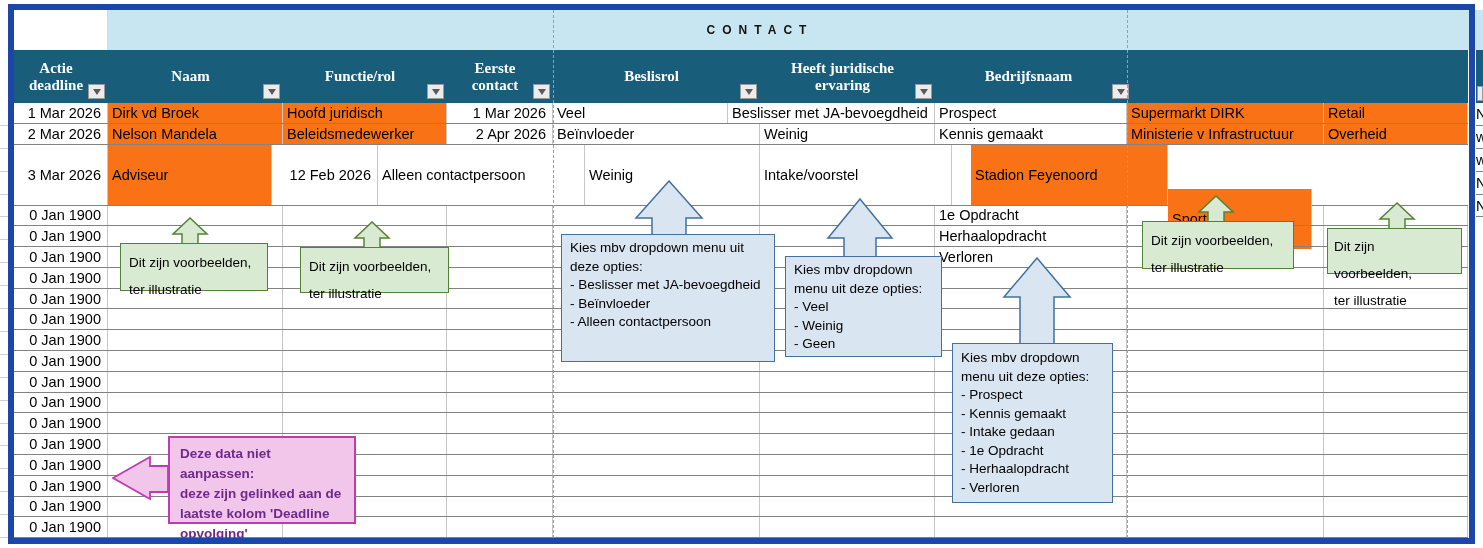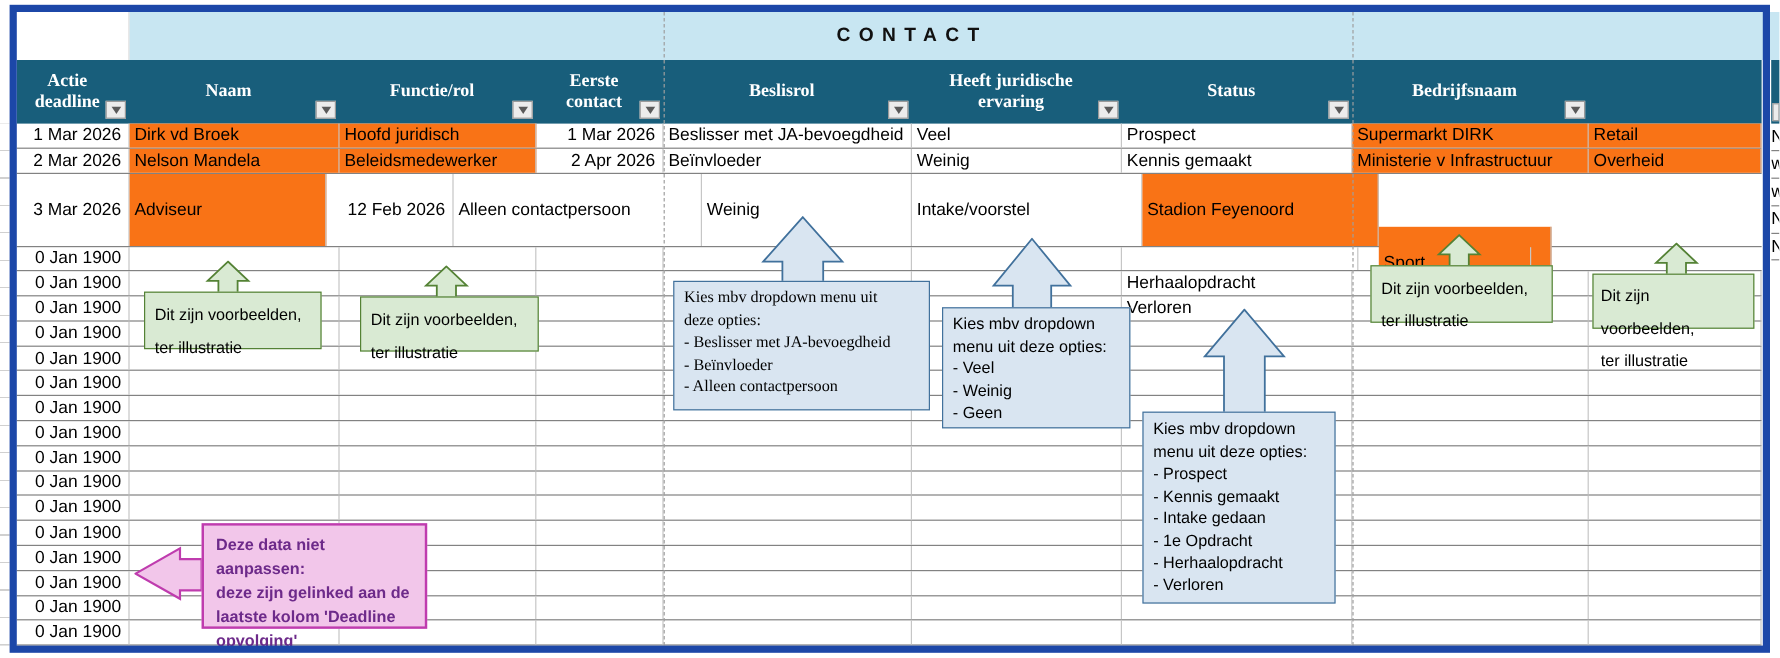--- a/index.html
+++ b/index.html
@@ -3,21 +3,21 @@
 <meta charset="utf-8">
 <style>
   * { margin:0; padding:0; box-sizing:border-box; }
   body { background:#fff; font-family:"Liberation Sans", sans-serif; }
   #app { position:relative; width:1483px; height:548px; background:#fff; overflow:hidden; }
 
   
   .corner-cell { position:absolute; left:14px; top:10px; width:94px; height:40px; background:#ffffff; border-right:1px solid #d9d9d9; }
   .contact-band { position:absolute; left:108px; top:10px; width:1375px; height:40px; background:#c8e6f2; }
   .contact-title { position:absolute; left:560px; top:10px; width:400px; height:40px; line-height:40px;
-                   text-align:center; font-weight:bold; font-size:16px; letter-spacing:7px; color:#111; }
+                   text-align:center; font-weight:bold; font-size:12px; letter-spacing:7px; color:#111; }
 
   
   #header-row { position:absolute; left:14px; top:50px; width:1454px; height:53px; display:flex; background:#185e7b; }
   .hcell { position:relative; color:#fff; font-family:"Liberation Serif", serif; font-weight:bold; font-size:15px;
            display:flex; align-items:center; justify-content:center; text-align:center; line-height:17px; padding:2px 14px 2px 4px; }
   .filter-btn { position:absolute; right:3px; bottom:4px; width:17px; height:15px; background:#ececec;
                 border:1px solid #9a9a9a; display:flex; align-items:center; justify-content:center; }
   .filter-btn .tri { width:0; height:0; border-left:4px solid transparent; border-right:4px solid transparent; border-top:6px solid #5a5a5a; }
   .clipped-header { position:absolute; left:1476px; top:50px; width:7px; height:53px; background:#185e7b; }
   .clipped-filter { position:absolute; left:1477px; top:86px; width:6px; height:15px; background:#ececec; border:1px solid #9a9a9a; }
@@ -92,44 +92,38 @@
         <span class="filter-btn">
           <span class="tri"></span>
         </span>
       </div>
       <div class="hcell" style="width: 175px;">
         <span>Heeft juridische ervaring</span>
         <span class="filter-btn">
           <span class="tri"></span>
         </span>
       </div>
-      <div class="hcell" style="width: 192px;">
-        <span>Status</span>
-        <span class="filter-btn">
-          <span class="tri"></span>
-        </span>
-      </div>
       <div class="hcell" style="width: 197px;">
         <span>Bedrijfsnaam</span>
         <span class="filter-btn">
           <span class="tri"></span>
         </span>
       </div>
     </div>
   <div class="clipped-header"></div>
   <div class="clipped-filter"></div>
 
   <div id="rows">
       <div class="row">
         <div class="cell r-align" style="width: 94px;">1 Mar 2026</div>
         <div class="cell green" style="width: 175px;">Dirk vd Broek</div>
         <div class="cell green" style="width: 164px;">Hoofd juridisch</div>
         <div class="cell r-align" style="width: 106px;">1 Mar 2026</div>
+        <div class="cell" style="width: 175px;">Veel</div>
         <div class="cell" style="width: 207px;">Beslisser met JA-bevoegdheid</div>
-        <div class="cell" style="width: 175px;">Veel</div>
         <div class="cell" style="width: 192px;">Prospect</div>
         <div class="cell green" style="width: 197px;">Supermarkt DIRK</div>
         <div class="cell green" style="width: 144px;">Retail</div>
       </div>
       <div class="row">
         <div class="cell r-align" style="width: 94px;">2 Mar 2026</div>
         <div class="cell green" style="width: 175px;">Nelson Mandela</div>
         <div class="cell green" style="width: 164px;">Beleidsmedewerker</div>
         <div class="cell r-align" style="width: 106px;">2 Apr 2026</div>
         <div class="cell" style="width: 207px;">Beïnvloeder</div>
@@ -138,30 +132,31 @@
         <div class="cell green" style="width: 197px;">Ministerie v Infrastructuur</div>
         <div class="cell green" style="width: 144px;">Overheid</div>
       </div>
       <div class="row">
         <div class="cell r-align" style="width: 94px;">3 Mar 2026</div>
         <div class="cell green" style="width: 164px;">Adviseur</div>
         <div class="cell r-align" style="width: 106px;">12 Feb 2026</div>
         <div class="cell" style="width: 207px;">Alleen contactpersoon</div>
         <div class="cell" style="width: 175px;">Weinig</div>
         <div class="cell" style="width: 192px;">Intake/voorstel</div>
-        <div class="cell green" style="width: 197px;">Stadion Feyenoord</div>
+        <div class="cell green" style="width: 197px; margin-left: 19px;">Stadion Feyenoord</div>
         <div class="cell green" style="width: 144px; margin-top: 44px;">Sport</div>
       </div>
       <div class="row">
         <div class="cell r-align" style="width: 94px;">0 Jan 1900</div>
         <div class="cell" style="width: 175px;"></div>
         <div class="cell" style="width: 164px;"></div>
         <div class="cell r-align" style="width: 106px;"></div>
         <div class="cell" style="width: 207px;"></div>
         <div class="cell" style="width: 175px;"></div>
+        <div class="cell" style="width: 192px;">1e Opdracht</div>
         <div class="cell" style="width: 197px;"></div>
         <div class="cell" style="width: 144px;"></div>
       </div>
       <div class="row">
         <div class="cell r-align" style="width: 94px;">0 Jan 1900</div>
         <div class="cell" style="width: 175px;"></div>
         <div class="cell" style="width: 164px;"></div>
         <div class="cell r-align" style="width: 106px;"></div>
         <div class="cell" style="width: 207px;"></div>
         <div class="cell" style="width: 175px;"></div>
@@ -364,21 +359,21 @@
       <path d="M24,1 L7,17 L16,17 L16,27 L32,27 L32,17 L41,17 Z" fill="#d9ead3" stroke="#548235" stroke-width="1.5"></path>
     </svg>
   <div class="callout green-box" style="left:1327px; top:228px; width:135px; height:46px; padding:4px 6px;">
     <div class="callout-text">Dit zijn voorbeelden,
 ter illustratie</div>
   </div>
 
   <svg class="arrow" style="left:630px; top:180px;" width="78" height="56" viewBox="0 0 78 56">
       <path d="M39,1 L6,38 L22,38 L22,55 L56,55 L56,38 L72,38 Z" fill="#d9e5f1" stroke="#41719c" stroke-width="1.5"></path>
     </svg>
-  <div class="callout blue-box" style="left:561px; top:234px; width:214px; height:108px;font-family:Liberation Serif, serif;">
+  <div class="callout blue-box" style="left:561px; top:234px; width:214px; height:128px;">
     <div class="callout-text">Kies mbv dropdown menu uit
 deze opties:
 - Beslisser met JA-bevoegdheid
 - Beïnvloeder
 - Alleen contactpersoon</div>
   </div>
 
   <svg class="arrow" style="left:822px; top:198px;" width="76" height="60" viewBox="0 0 76 60">
       <path d="M38,1 L6,40 L22,40 L22,59 L54,59 L54,40 L70,40 Z" fill="#d9e5f1" stroke="#41719c" stroke-width="1.5"></path>
     </svg>

